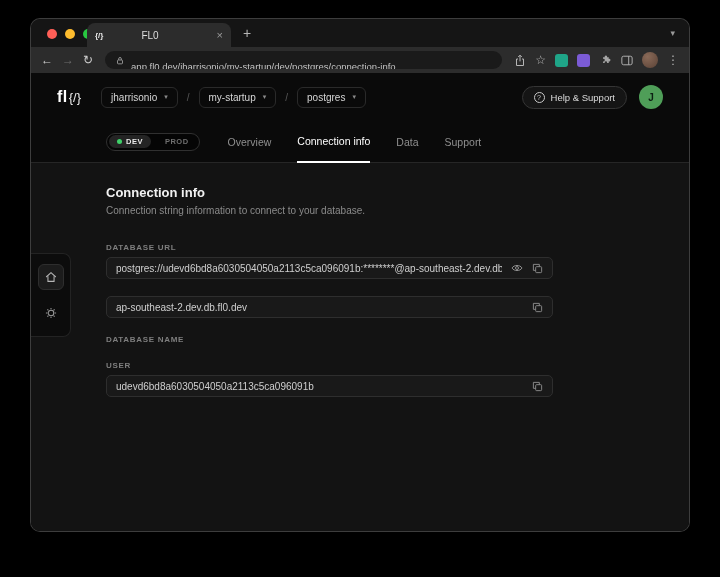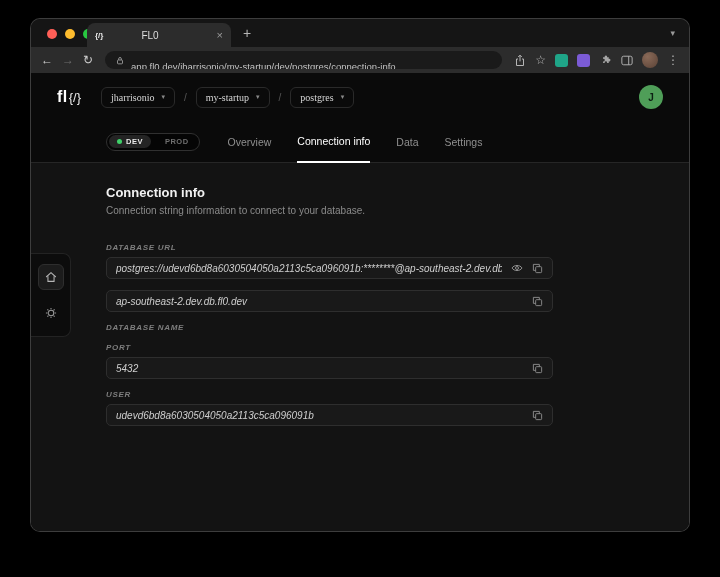--- a/index.html
+++ b/index.html
@@ -38,21 +38,21 @@
 
   
   .app { height:460px; background:#0a0a0a; display:flex; flex-direction:column; }
   .app-header { height:48px; display:flex; align-items:center; padding:16px 26px; gap:12px; }
   .logo { display:flex; align-items:baseline; gap:1px; color:#fff; }
   .logo-fl { font-size:16px; font-weight:bold; letter-spacing:.5px; }
   .logo-mark { font-size:13px; color:#eaeaea; }
   .crumbs { display:flex; align-items:center; gap:9px; margin-left:8px; }
   .crumb { display:flex; align-items:center; gap:7px; border:1px solid #2a2a2a; border-radius:6px;
            padding:4px 9px; background:transparent; cursor:pointer; }
-  .crumb-label { font-size:10px; color:#d6d6d6;font-family:Liberation Serif, serif; }
+  .crumb-label { font-size:10px; color:#d6d6d6; }
   .crumb-caret { font-size:7px; color:#8a8a8a; }
   .crumb-sep { font-size:10px; color:#565656; }
   .spacer { flex:1; }
   .help-btn { height:23px; border:1px solid #353535; border-radius:999px; background:#151515;
               display:flex; align-items:center; gap:6px; padding:0 11px; cursor:pointer; }
   .help-icon { width:11px; height:11px; border:1px solid #c9c9c9; border-radius:50%;
                display:flex; align-items:center; justify-content:center; font-size:7px; color:#c9c9c9; }
   .help-label { font-size:9.5px; color:#dcdcdc; }
   .user-avatar { width:24px; height:24px; border-radius:50%; background:#4f9e58;
                  display:flex; align-items:center; justify-content:center;
@@ -75,21 +75,21 @@
   .rail { position:absolute; left:0; top:90px; width:40px; padding:10px 0;
           background:#0c0c0c; border:1px solid #232323; border-left:none;
           border-radius:0 8px 8px 0; display:flex; flex-direction:column; align-items:center; gap:10px; }
   .rail-btn { width:26px; height:26px; border-radius:6px; display:flex; align-items:center;
               justify-content:center; cursor:pointer; }
   .rail-btn.active { background:#1c1c1c; border:1px solid #2e2e2e; }
 
   .content { margin-left:75px; padding-top:22px; width:447px; }
   .page-title { font-size:13px; font-weight:bold; color:#f2f2f2; margin-bottom:5px; }
   .page-subtitle { font-size:10px; color:#8b8b8b; margin-bottom:27px; }
-  .field { margin-bottom:11px;font-style:italic; }
+  .field { margin-bottom:17px; }
   .flabel { font-size:8px; font-weight:bold; letter-spacing:.7px; color:#7e7e7e; margin-bottom:5px; }
   .finput { height:22px; background:#191919; border:1px solid #2e2e2e; border-radius:5px;
             display:flex; align-items:center; padding:0 9px; gap:9px; }
   .fvalue { flex:1; font-size:10px; color:#cfcfcf; white-space:nowrap; overflow:hidden; }
   .icon-btn { display:flex; align-items:center; cursor:pointer; flex:0 0 auto; }
   svg { display:block; }
 </style>
 </head>
 <body>
 
@@ -165,35 +165,39 @@
             <span class="crumb-label">my-startup</span>
             <span class="crumb-caret">▾</span>
           </div>
           <span class="crumb-sep">/</span>
           <div class="crumb">
             <span class="crumb-label">postgres</span>
             <span class="crumb-caret">▾</span>
           </div>
         </div>
         <div class="spacer"></div>
+        <div class="help-btn">
+          <span class="help-icon">?</span>
+          <span class="help-label">Help &amp; Support</span>
+        </div>
         <div class="user-avatar">J</div>
       </div>
 
       <div class="app-tabs">
         <div class="env-pill">
           <span class="env-dev">
             <span class="env-dot"></span>
             <span class="env-dev-label">DEV</span>
           </span>
           <span class="env-prod">PROD</span>
         </div>
         <div class="tab-item">Overview</div>
         <div class="tab-item active">Connection info</div>
         <div class="tab-item">Data</div>
-        <div class="tab-item">Settings</div>
+        <div class="tab-item">Support</div>
       </div>
 
       <div class="app-main">
 
         <div class="rail">
           <span class="rail-btn active">
             <svg width="14" height="14" viewBox="0 0 16 16" fill="none" stroke="#b5b5b5" stroke-width="1.2">
               <path d="M2.5 8 L8 3 L13.5 8"></path>
               <path d="M4.5 7 V13 H11.5 V7"></path>
             </svg>
@@ -238,45 +242,33 @@
                   <path d="M8 4 V1.5 H1.5 V8 H4"></path>
                 </svg>
               </span>
             </div>
           </div>
 
           <div class="field">
             <div class="flabel">DATABASE NAME</div>
           </div>
 
-          <div class="field">
-            <div class="flabel">PORT</div>
+
+          <div class="field">
+            <div class="flabel">USER</div>
             <div class="finput">
-              <span class="fvalue">5432</span>
+              <span class="fvalue">udevd6bd8a6030504050a2113c5ca096091b</span>
               <span class="icon-btn">
                 <svg width="11" height="11" viewBox="0 0 12 12" fill="none" stroke="#8f8f8f" stroke-width="1">
                   <rect x="4" y="4" width="6.5" height="6.5" rx="1"></rect>
                   <path d="M8 4 V1.5 H1.5 V8 H4"></path>
                 </svg>
               </span>
             </div>
           </div>
 
-          <div class="field">
-            <div class="flabel">USER</div>
-            <div class="finput">
-              <span class="fvalue">udevd6bd8a6030504050a2113c5ca096091b</span>
-              <span class="icon-btn">
-                <svg width="11" height="11" viewBox="0 0 12 12" fill="none" stroke="#8f8f8f" stroke-width="1">
-                  <rect x="4" y="4" width="6.5" height="6.5" rx="1"></rect>
-                  <path d="M8 4 V1.5 H1.5 V8 H4"></path>
-                </svg>
-              </span>
-            </div>
-          </div>
-
 
         </div>
       </div>
 
     </div>
   </div>
 </div>
 
 </body></html>

